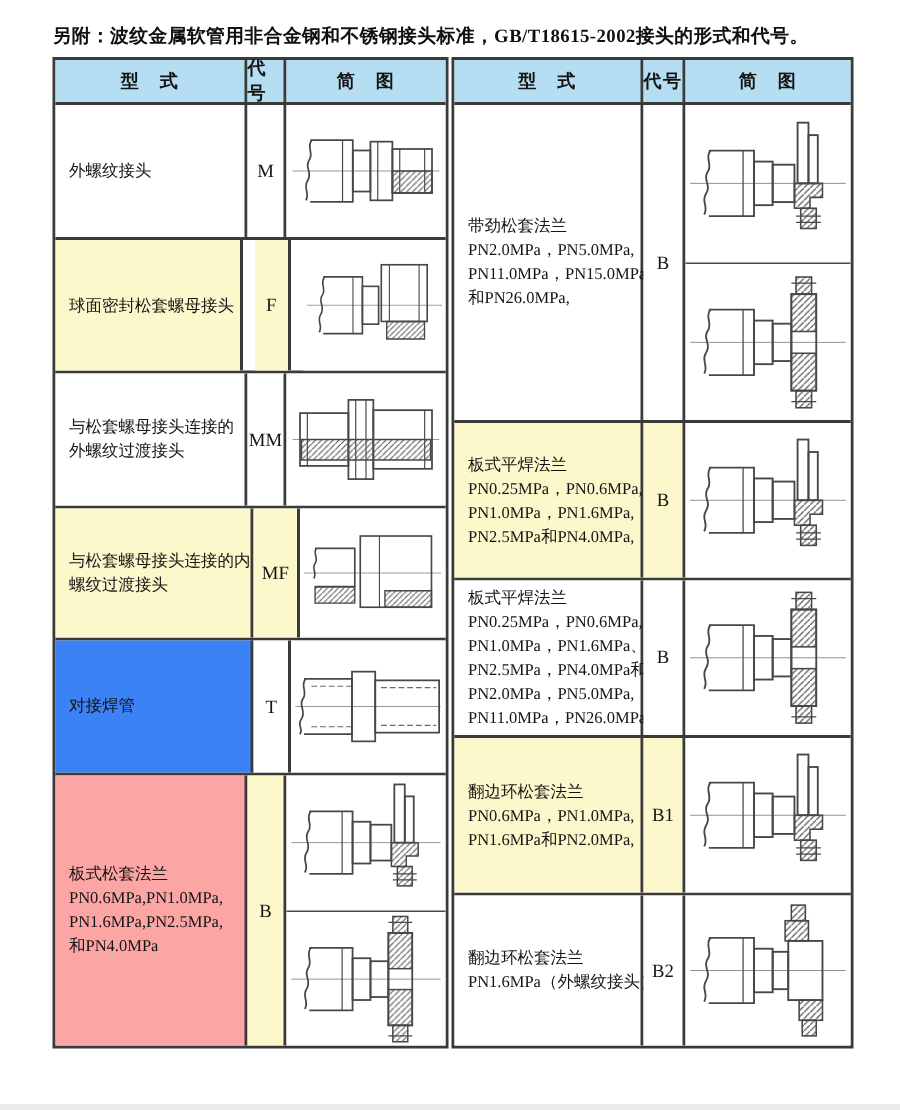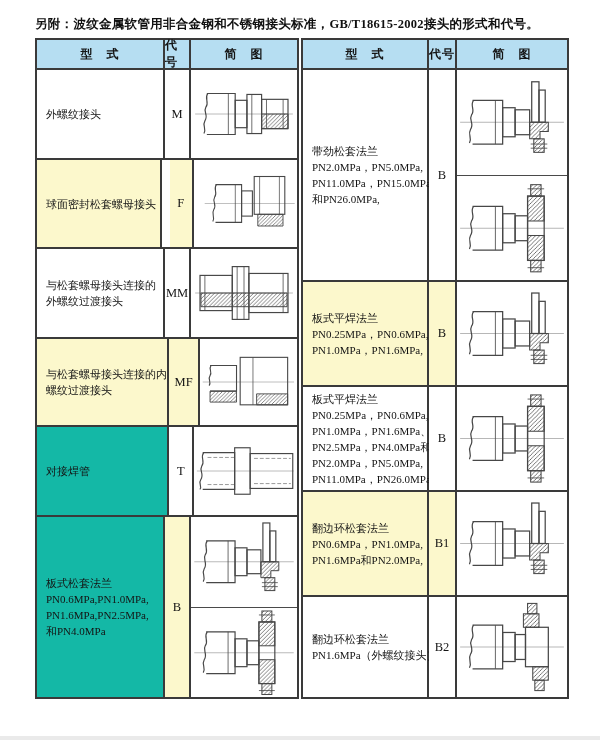--- a/index.html
+++ b/index.html
@@ -147,21 +147,21 @@
    <path d="M11,27 H40 V55 H11" stroke="#474747" stroke-width="1.2" fill="none"></path>
    <rect x="44" y="18" width="52" height="52" stroke="#474747" stroke-width="1.2" fill="none"></rect>
                 <line x1="58" y1="18" x2="58" y2="70" stroke="#474747" stroke-width="0.8" fill="none"></line>
    <polygon points="11,55 40,55 40,67 11,67" fill="url(#h4)" stroke="#474747" stroke-width="1"></polygon>
    <polygon points="62,58 96,58 96,70 62,70" fill="url(#h4)" stroke="#474747" stroke-width="1"></polygon>
               </svg>
             </div>
           </div>
         </div>
         <div class="tbl-row" style="height: 90px;">
-          <div class="cell type-cell" style="width: 136px; background: #14b8a6;">
+          <div class="cell type-cell" style="width: 136px; background: #3b82f6;">
             <div class="type-line">对接焊管</div>
           </div>
           <div class="cell code-cell" style="width: 26px; background: rgb(255, 255, 255);">T</div>
           <div class="cell diag-cell" style="width: 106px;">
             <div class="subdiag">
               <svg viewBox="0 0 106 90" preserveAspectRatio="xMidYMid meet">
                 <defs>
                   <pattern id="h5" width="4" height="4" patternUnits="userSpaceOnUse">
                     <path d="M0,4 L4,0" stroke="#5a5a5a" stroke-width="0.8"></path>
                   </pattern>
@@ -173,21 +173,21 @@
                 <line x1="14" y1="59" x2="42" y2="59" stroke="#6a6a6a" stroke-width="0.7" stroke-dasharray="4,2" fill="none"></line>
    <rect x="42" y="21" width="16" height="48" stroke="#474747" stroke-width="1.2" fill="none"></rect>
    <rect x="58" y="27" width="44" height="36" stroke="#474747" stroke-width="1.2" fill="none"></rect>
    <line x1="62" y1="32" x2="100" y2="32" stroke="#6a6a6a" stroke-width="0.7" stroke-dasharray="4,2" fill="none"></line>
                 <line x1="62" y1="58" x2="100" y2="58" stroke="#6a6a6a" stroke-width="0.7" stroke-dasharray="4,2" fill="none"></line>
               </svg>
             </div>
           </div>
         </div>
         <div class="tbl-row" style="height: 180px;">
-          <div class="cell type-cell" style="width: 128px; background: #14b8a6;">
+          <div class="cell type-cell" style="width: 128px; background: #fca5a5;">
             <div class="type-line">板式松套法兰</div>
             <div class="type-line">PN0.6MPa,PN1.0MPa,</div>
             <div class="type-line">PN1.6MPa,PN2.5MPa,</div>
             <div class="type-line">和PN4.0MPa</div>
           </div>
           <div class="cell code-cell" style="width: 26px; background: rgb(252, 248, 204);">B</div>
           <div class="cell diag-cell" style="width: 106px;">
             <div class="subdiag">
               <svg viewBox="0 0 106 90" preserveAspectRatio="xMidYMid meet">
                 <defs>
@@ -292,20 +292,21 @@
                 <line x1="68" y1="83" x2="84" y2="83" stroke="#474747" stroke-width="0.8" fill="none"></line>
               </svg>
             </div>
           </div>
         </div>
         <div class="tbl-row" style="height: 105px;">
           <div class="cell type-cell" style="width: 126px; background: rgb(252, 248, 204);">
             <div class="type-line">板式平焊法兰</div>
             <div class="type-line">PN0.25MPa，PN0.6MPa,</div>
             <div class="type-line">PN1.0MPa，PN1.6MPa,</div>
+            <div class="type-line">PN2.5MPa和PN4.0MPa,</div>
           </div>
           <div class="cell code-cell" style="width: 28px; background: rgb(252, 248, 204);">B</div>
           <div class="cell diag-cell" style="width: 110px;">
             <div class="subdiag">
               <svg viewBox="0 0 106 90" preserveAspectRatio="xMidYMid meet">
                 <defs>
                   <pattern id="h10" width="4" height="4" patternUnits="userSpaceOnUse">
                     <path d="M0,4 L4,0" stroke="#5a5a5a" stroke-width="0.8"></path>
                   </pattern>
                 </defs>

